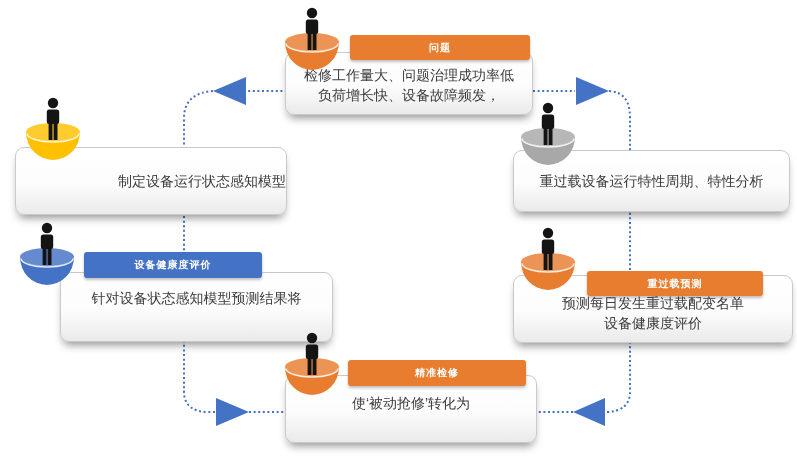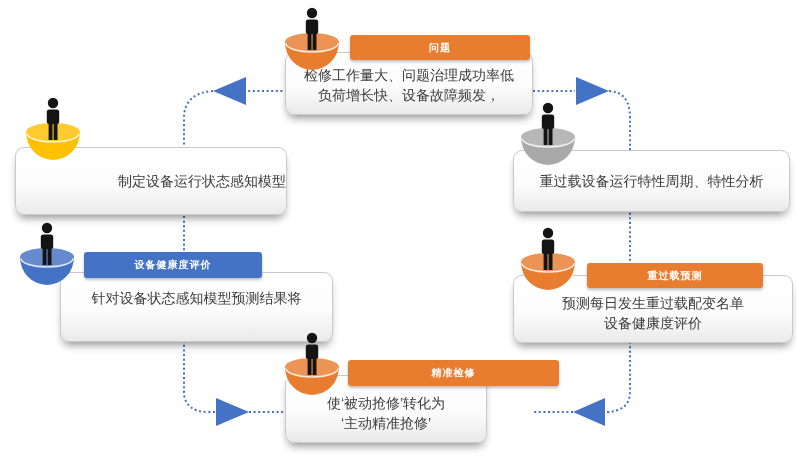--- a/index.html
+++ b/index.html
@@ -13,31 +13,31 @@
   .card {
     position:absolute; z-index:2;
     border:1px solid #c9c9c9; border-radius:9px;
     background:linear-gradient(180deg,#ffffff 0%,#fcfcfc 55%,#eaeaea 100%);
     box-shadow:0 6px 9px -3px rgba(0,0,0,0.42);
     text-align:center; color:#3b3b3b; font-size:14px; line-height:20px;
   }
   .c1 { left:285px; top:52px;  width:248px; height:63px; padding-top:12px; }
   .c2 { left:513px; top:150px; width:277px; height:62px; display:flex; align-items:center; justify-content:center; }
   .c3 { left:513px; top:275px; width:280px; height:68px; padding-top:17px; }
-  .c4 { left:285px; top:375px; width:202px; height:68px; padding-top:17px; }
+  .c4 { left:285px; top:375px; width:252px; height:68px; padding-top:17px; }
   .c5 { left:12px;  top:272px; width:273px; height:70px; padding-top:15px;margin-left:48px; }
   .c6 { left:15px;  top:147px; width:272px; height:68px; display:flex; align-items:center; justify-content:flex-end; }
   .badge {
     position:absolute; z-index:3; color:#ffffff; font-weight:bold; font-size:10px;
     border-radius:3px; display:flex; align-items:center; justify-content:center;
     box-shadow:0 2px 3px rgba(0,0,0,0.25); letter-spacing:1px;
   }
   .b1 { left:350px; top:35px;  width:180px; height:25px; }
-  .b3 { left:587px; top:263px; width:176px; height:25px; }
-  .b4 { left:348px; top:360px; width:211px; height:26px;text-align:right; }
+  .b3 { left:587px; top:271px; width:176px; height:25px; }
+  .b4 { left:348px; top:360px; width:178px; height:26px;text-align:right; }
   .b5 { left:84px;  top:252px; width:178px; height:26px; }
   .figure { position:absolute; z-index:4; width:56px; height:66px; }
   .f1 { left:284px; top:6px;   }
   .f2 { left:520px; top:101px; }
   .f3 { left:520px; top:226px; }
   .f4 { left:284px; top:331px; }
   .f5 { left:19px;  top:221px; }
   .f6 { left:25px;  top:96px;  }
   .dash { fill:none; stroke-width:2; stroke-dasharray:2 2.6; }
 </style>
@@ -114,21 +114,20 @@
         <rect x="23.6" y="27" width="3.9" height="17"></rect>
         <rect x="28.6" y="27" width="3.9" height="17"></rect>
       </g>
       <path d="M1,36 A27,28 0 0,0 55,36 A27,9 0 0,1 1,36 Z" style="fill: rgb(232, 125, 48);"></path>
       <path d="M2,37.5 A26,8.5 0 0,0 54,37.5" fill="none" stroke="rgba(255,255,255,0.85)" stroke-width="1.4"></path>
     </svg>
   </div>
 
   <div class="card c4">
     <div>使‘被动抢修’转化为</div>
-    <div>‘主动精准抢修’</div>
   </div>
   <div class="badge b4" style="background: rgb(232, 125, 48);">精准检修</div>
   <div class="figure f4">
     <svg viewBox="0 0 56 66" width="56" height="66">
       <ellipse cx="28" cy="36" rx="27" ry="9" style="fill: rgb(232, 125, 48);"></ellipse>
       <ellipse cx="28" cy="36" rx="27" ry="9" fill="#ffffff" opacity="0.18"></ellipse>
       <g style="fill: rgb(20, 20, 20);">
         <circle cx="28" cy="7" r="5.2"></circle>
         <rect x="21.8" y="13.6" width="12.4" height="14.5" rx="2.5"></rect>
         <rect x="23.6" y="27" width="3.9" height="17"></rect>

